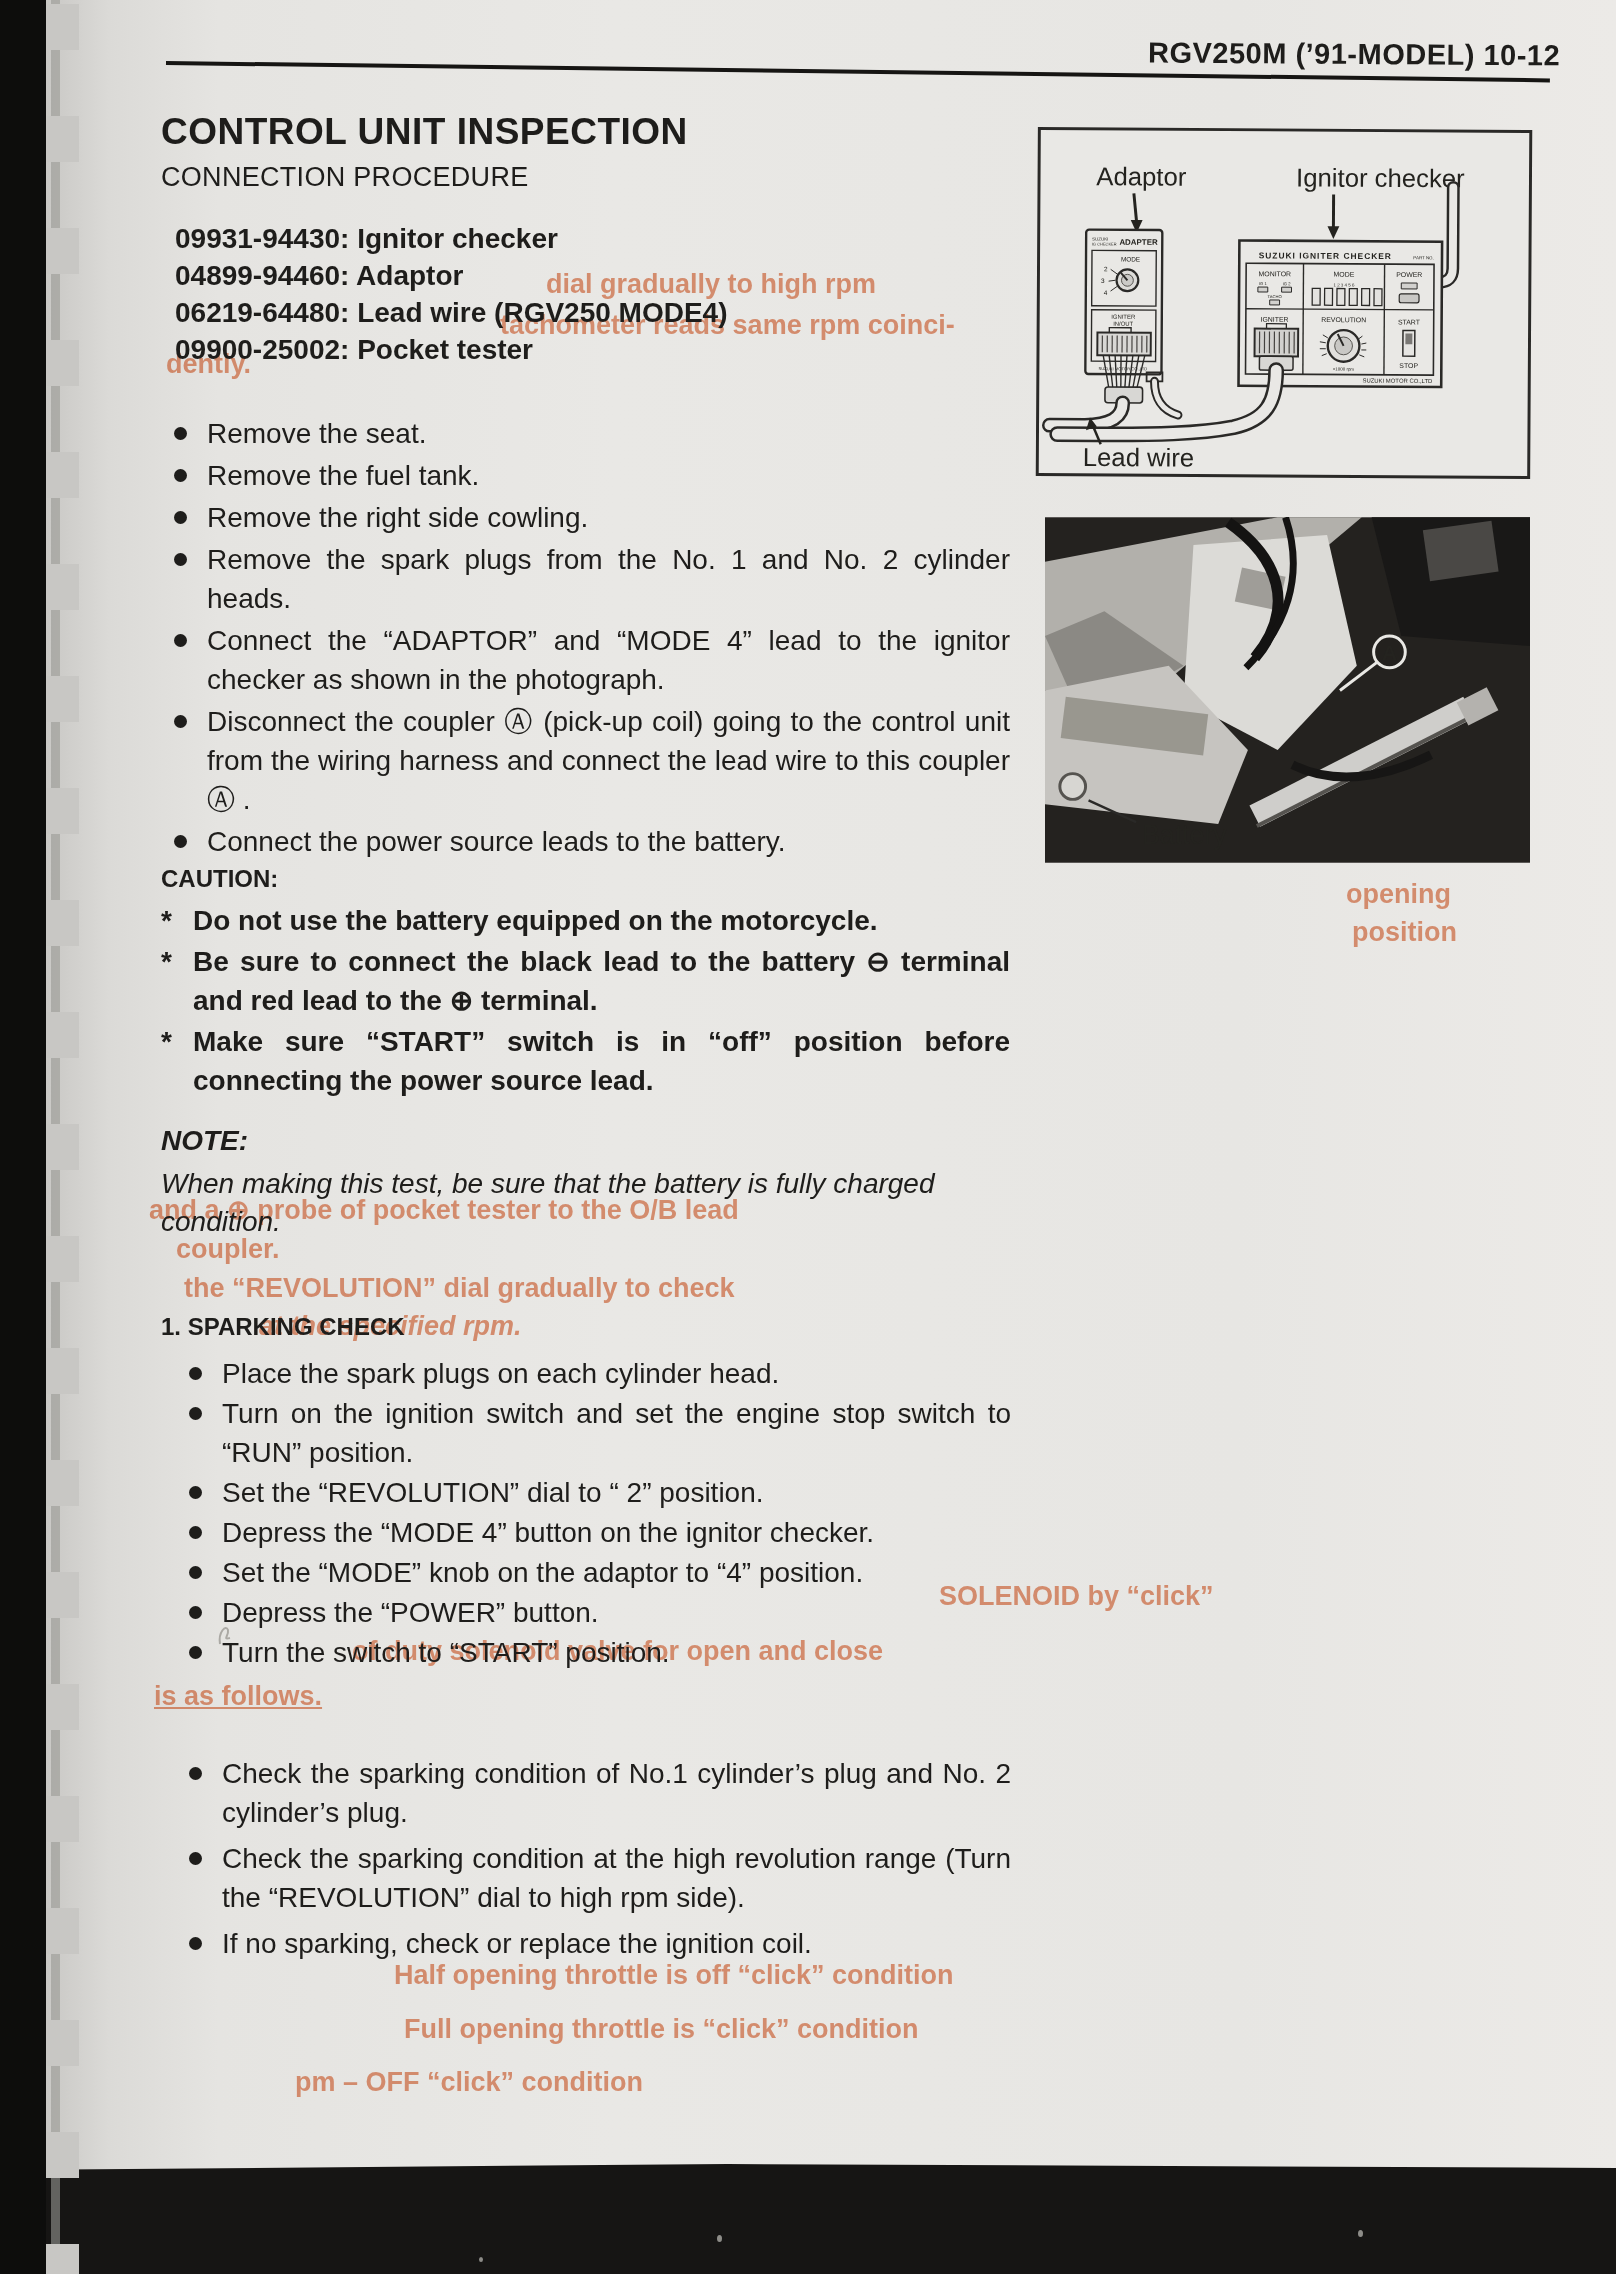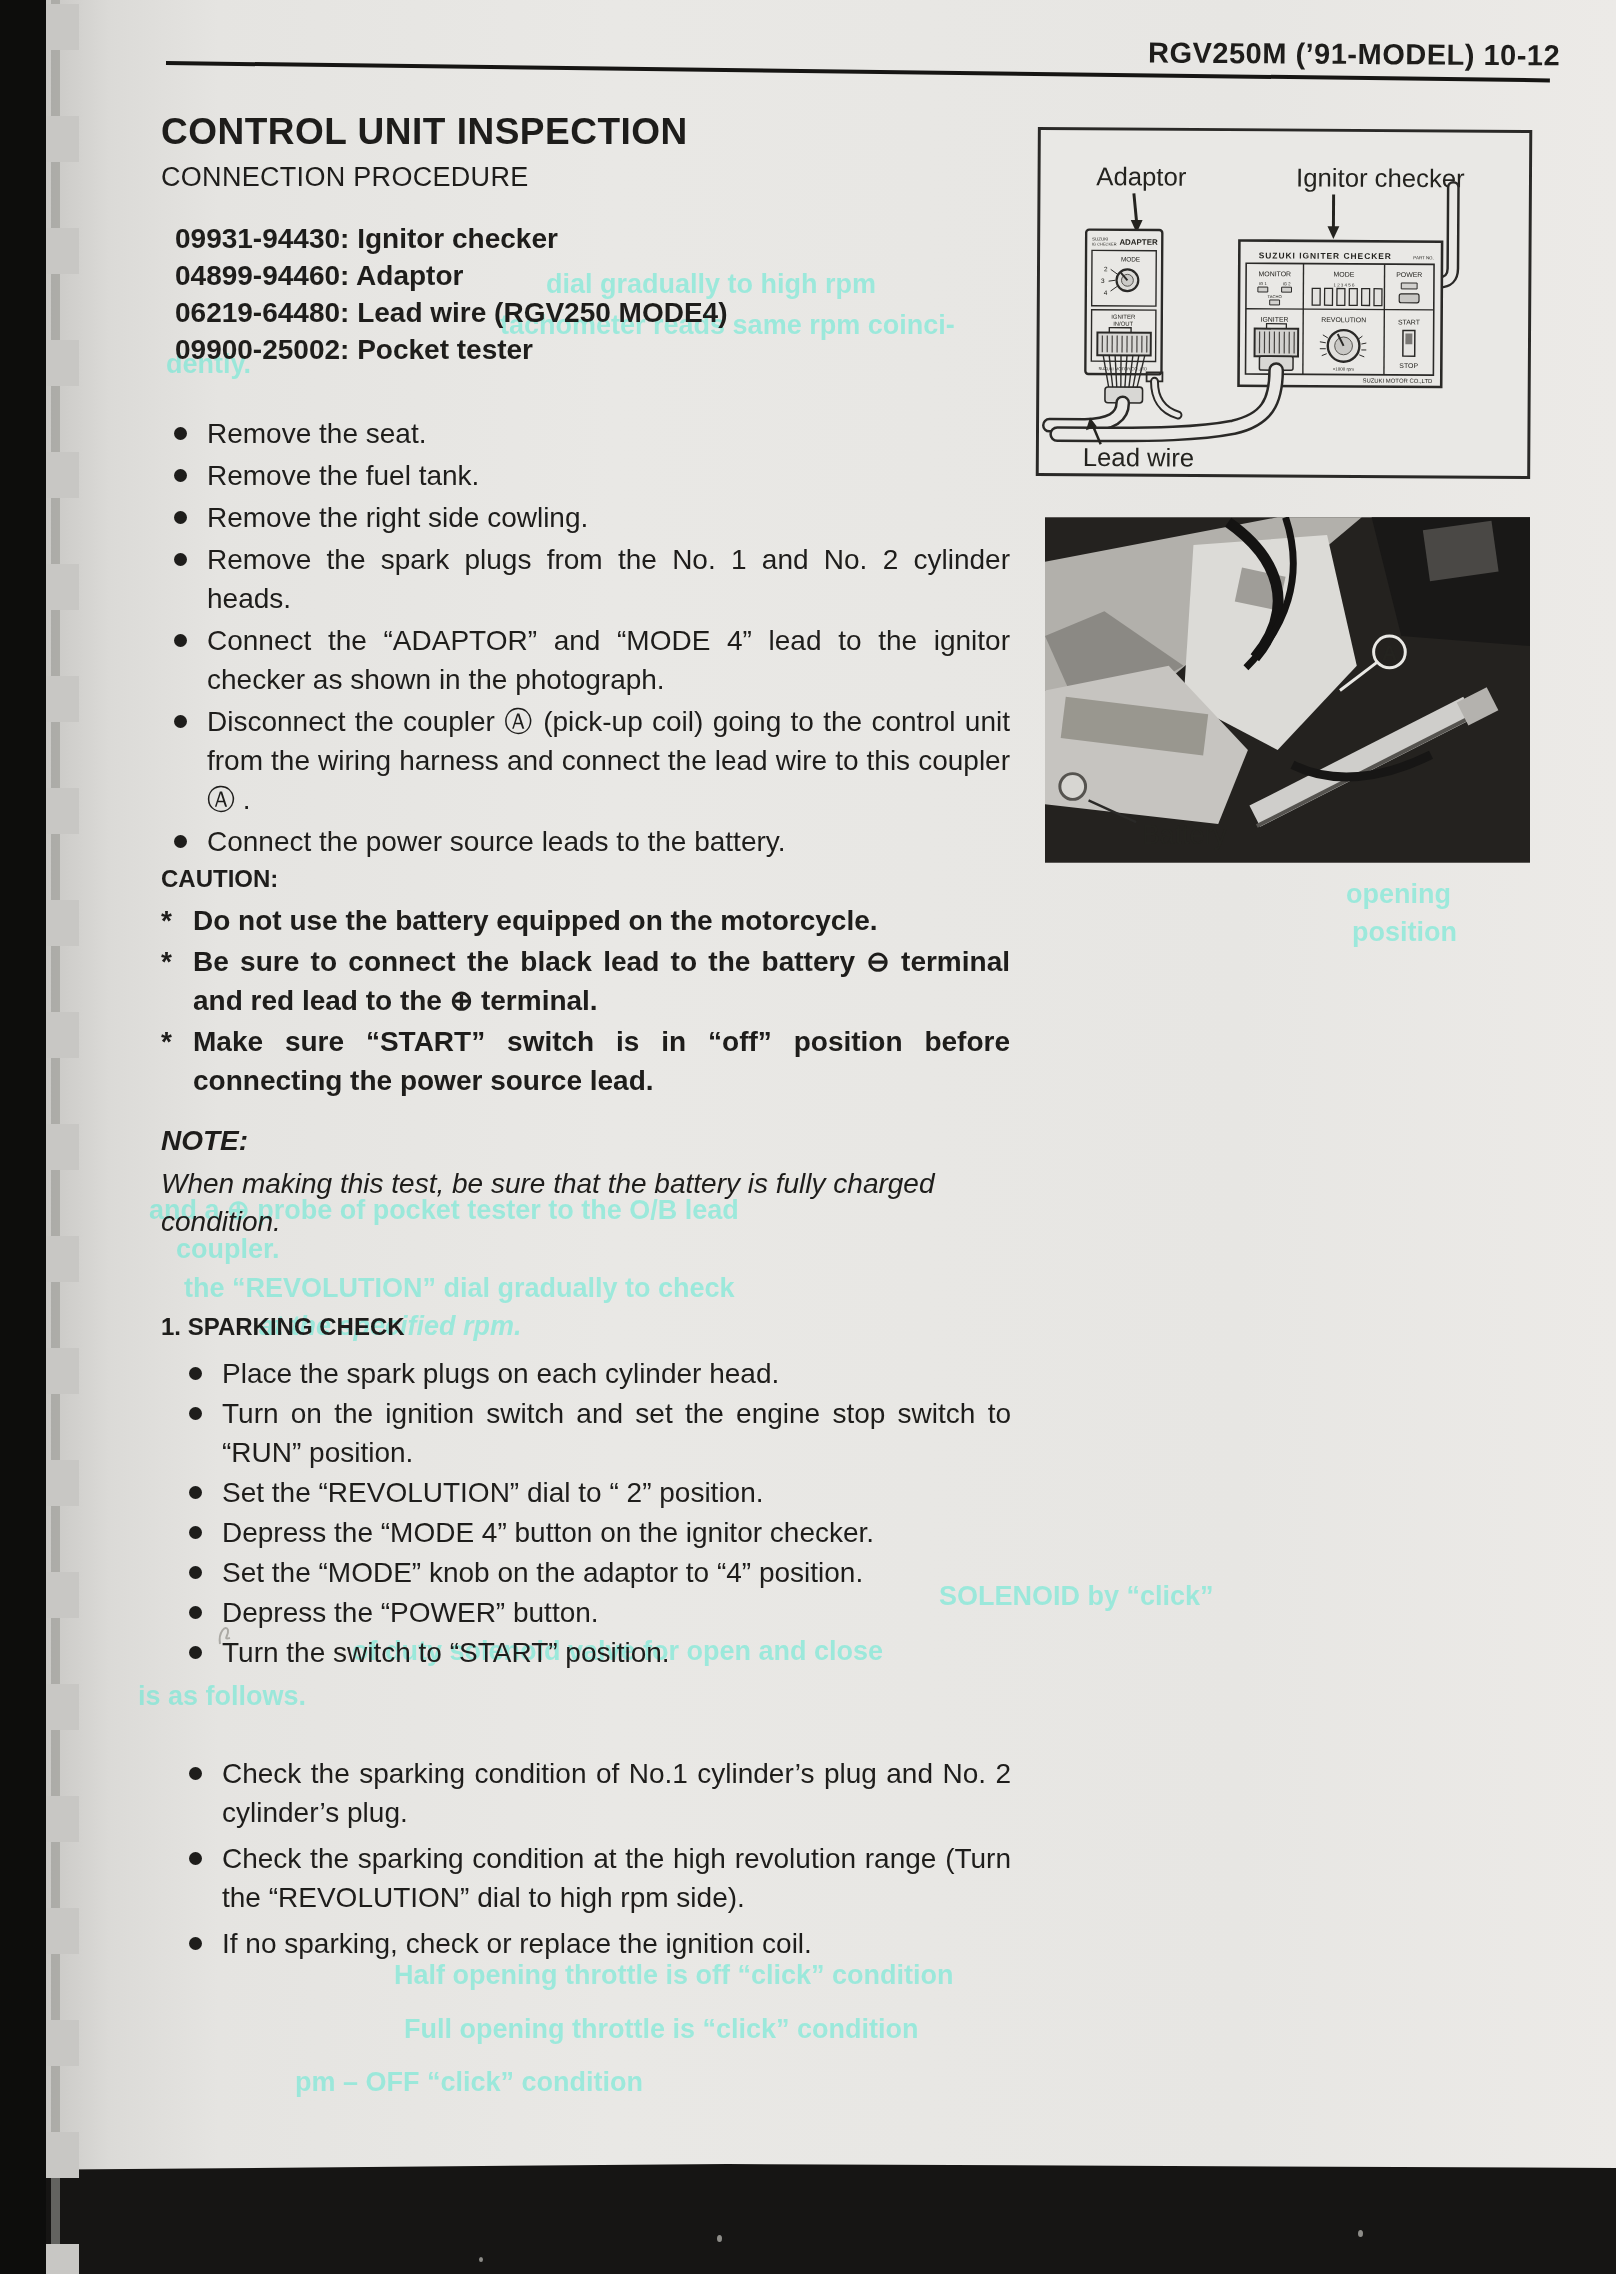--- a/index.html
+++ b/index.html
@@ -35,21 +35,21 @@
   ul.clist li{position:relative;padding-left:32px;margin-bottom:2px;text-align:justify;}
   ul.clist .star{position:absolute;left:0;top:0;font-weight:700;}
   .note-label{font-size:28px;font-style:italic;font-weight:700;margin:0;line-height:1;}
   .note-text{font-size:28px;font-style:italic;margin:10px 0 0 0;line-height:38px;}
   ul.blist2 li{margin-bottom:1px;}
   ul.blist3 li{margin-bottom:7px;}
   
   .fig{position:absolute;z-index:2;}
   svg text{font-family:"Liberation Sans",sans-serif;fill:#24231f;}
   
-  .ghost{position:absolute;z-index:1;color:#5eead4;opacity:.55;font-size:27px;font-weight:600;
+  .ghost{position:absolute;z-index:1;color:#c2410c;opacity:.55;font-size:27px;font-weight:600;
          white-space:nowrap;filter:blur(0.6px);}
   .pen-mark{position:absolute;z-index:2;opacity:.65;}
 </style>
 </head>
 <body>
 
 <div class="stage">
   <div class="page"></div>
 
   <div>
@@ -60,21 +60,21 @@
       <span class="ghost" style="left: 1317px; top: 390px;">Full opening</span>
       <span class="ghost" style="left: 1336px; top: 430px;">position</span>
       <span class="ghost" style="left: 1346px; top: 879px;">opening</span>
       <span class="ghost" style="left: 1352px; top: 917px;">position</span>
       <span class="ghost" style="left: 149px; top: 1194px;">and a ⊕ probe of pocket tester to the O/B lead</span>
       <span class="ghost" style="left: 176px; top: 1234px;">coupler.</span>
       <span class="ghost" style="left: 184px; top: 1273px;">the “REVOLUTION” dial gradually to check</span>
       <span class="ghost" style="left: 259px; top: 1311px; font-style: italic;">at the specified rpm.</span>
       <span class="ghost" style="left: 939px; top: 1581px;">SOLENOID by “click”</span>
       <span class="ghost" style="left: 352px; top: 1636px;">of duty solenoid valve for open and close</span>
-      <span class="ghost" style="left: 138px; top: 1681px;">is as follows.</span>
+      <span class="ghost" style="left: 154px; top: 1681px; text-decoration: underline;">is as follows.</span>
       <span class="ghost" style="left: 394px; top: 1960px;">Half opening throttle is off “click” condition</span>
       <span class="ghost" style="left: 404px; top: 2014px;">Full opening throttle is “click” condition</span>
       <span class="ghost" style="left: 295px; top: 2067px;">pm – OFF “click” condition</span>
     </div>
 
   <div class="page-header">RGV250M (’91-MODEL)  10-12</div>
   <div class="header-rule"></div>
 
   <h1 class="col doc-title" style="top:113px;">CONTROL UNIT INSPECTION</h1>
   <h2 class="col doc-subtitle" style="top:164px;">CONNECTION PROCEDURE</h2>

